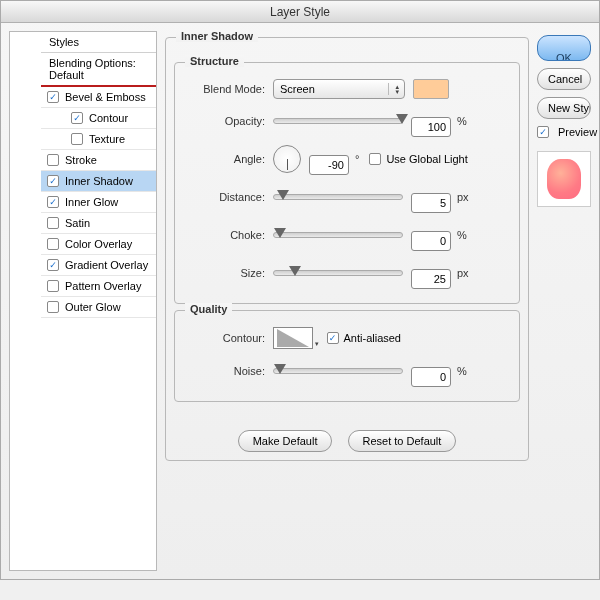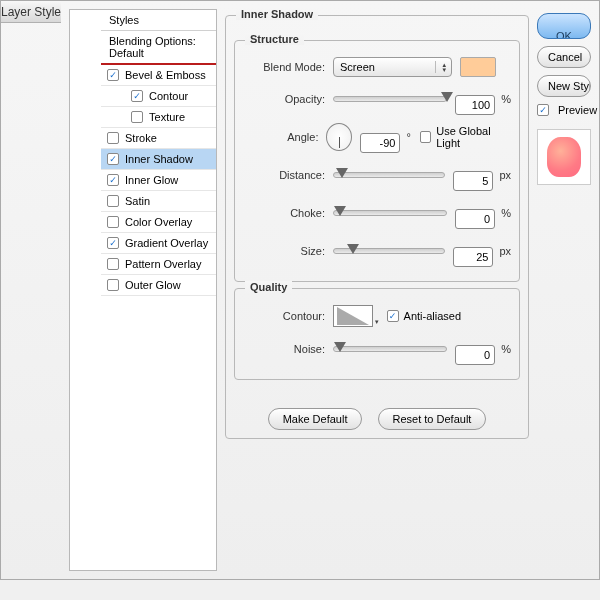--- a/index.html
+++ b/index.html
@@ -1,33 +1,33 @@
 <!DOCTYPE html>
 <html><head>
 <meta charset="utf-8">
 <style>
 * { box-sizing: border-box; margin: 0; padding: 0; font-family: "Lucida Grande","Helvetica Neue",Arial,sans-serif; font-size: 11px; }
 body { background: #f0f0f0; width: 600px; height: 600px; overflow: hidden; }
-.dialog { width: 600px; height: 580px; background: linear-gradient(#f6f6f6,#eeeeee); border: 1px solid #aaa; display: flex; }
+.dialog { width: 600px; height: 580px; background: linear-gradient(#f6f6f6,#eeeeee); border: 1px solid #aaa; display: flex; flex-direction: column; }
 .titlebar { height: 22px; line-height: 22px; text-align: center; background: linear-gradient(#f8f8f8,#d8d8d8); border-bottom: 1px solid #b0b0b0; font-size: 12px; color: #333; }
 .body { flex: 1; display: flex; padding: 8px 8px 8px 8px; gap: 8px; }
 .styles-panel { width: 148px; background: #fff; border: 1px solid #b8b8b8; display: flex; flex-direction: column; padding-left: 31px; }
 .styles-header { padding: 4px 8px; border-bottom: 1px solid #d0d0d0; }
 .blend-header { padding: 4px 8px; border-bottom: 2px solid #b91c1c; }
 .style-item { display: flex; align-items: center; padding: 4px 6px; border-bottom: 1px solid #e6e6e6; cursor: default; }
 .style-item.selected { background: #b8d6f3; }
 .style-item.child { padding-left: 30px; }
 .style-check { width: 12px; height: 12px; border: 1px solid #888; border-radius: 2px; margin-right: 6px; background: #fff; display:flex; align-items:center; justify-content:center; font-size: 9px; color: #1a6ecc; }
 .style-check.on::before { content: "✓"; }
 .main-panel { flex: 1; position: relative; }
 .fieldset { border: 1px solid #b8b8b8; border-radius: 4px; margin-top: 6px; padding: 10px 8px 8px 8px; position: relative; }
 .fieldset-title { position: absolute; top: -8px; left: 10px; background: linear-gradient(#f6f6f6,#f2f2f2); padding: 0 5px; font-weight: bold; color: #333; }
 .row { display: flex; align-items: center; margin: 6px 0; }
 .row-label { width: 90px; text-align: right; padding-right: 8px; color: #333; }
-.aqua-select { width: 119px; height: 20px; border: 1px solid #999; border-radius: 4px; background: linear-gradient(#fff,#e6e6e6); padding: 0 18px 0 6px; position: relative; display:flex; align-items:center; cursor: pointer; }
+.aqua-select { width: 132px; height: 20px; border: 1px solid #999; border-radius: 4px; background: linear-gradient(#fff,#e6e6e6); padding: 0 18px 0 6px; position: relative; display:flex; align-items:center; cursor: pointer; }
 .aqua-select::after { content:""; position:absolute; right:3px; top:3px; width:12px; height:12px; border-left:1px solid #bbb; }
 .arrows { position:absolute; right:5px; top:4px; font-size:7px; line-height:5px; color:#444; }
 .swatch { width: 36px; height: 20px; border: 1px solid #aaa; margin-left: 8px; border-radius:2px; }
 .slider { flex: 1; max-width: 130px; height: 6px; background: linear-gradient(#cfcfcf,#eaeaea); border:1px solid #aaa; border-radius:3px; position: relative; margin-right:8px; }
 .slider-thumb { position:absolute; top:-5px; width:0; height:0; border-left:6px solid transparent; border-right:6px solid transparent; border-top:10px solid #666; }
 .num-input { width: 40px; height: 20px; border:1px solid #888; border-radius:3px; text-align:right; padding: 0 4px; background:#fff;margin-top:12px; }
 .unit { margin-left: 6px; color:#333; }
 .angle-dial { width: 28px; height:28px; border:1px solid #888; border-radius:50%; background:radial-gradient(#fff,#eee); position:relative; margin-right:8px; }
 .angle-dial::after { content:""; position:absolute; left:50%; top:50%; width:1px; height:11px; background:#555; transform-origin: top center; transform: rotate(0deg); }
 .checkbox { width:12px; height:12px; border:1px solid #888; border-radius:2px; margin-right:5px; background:#fff; display:inline-flex; align-items:center; justify-content:center; font-size:9px; color:#1a6ecc; }

